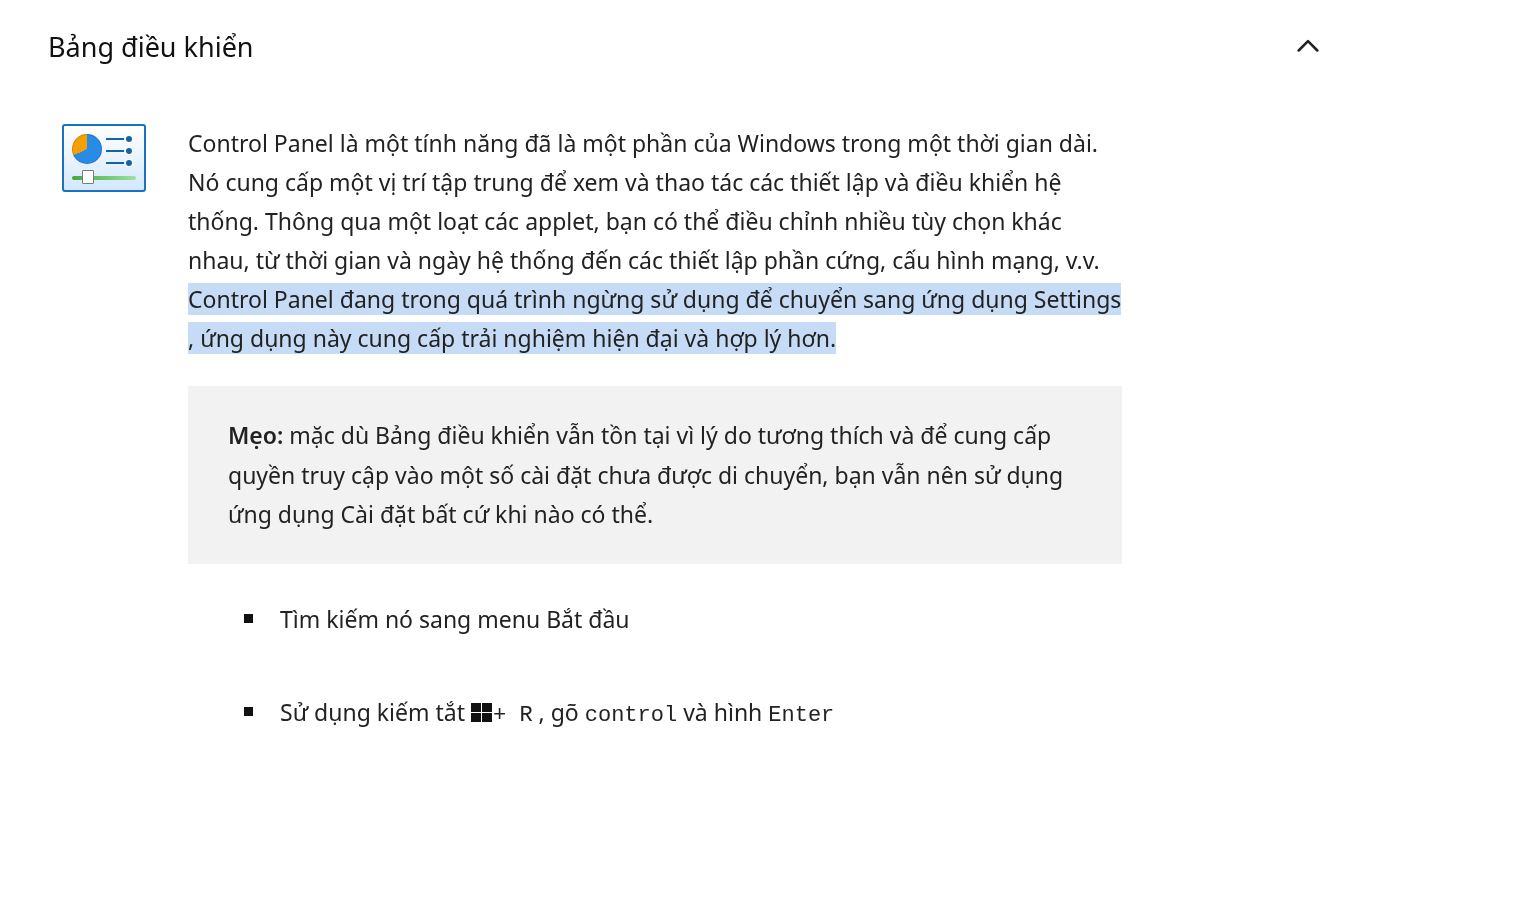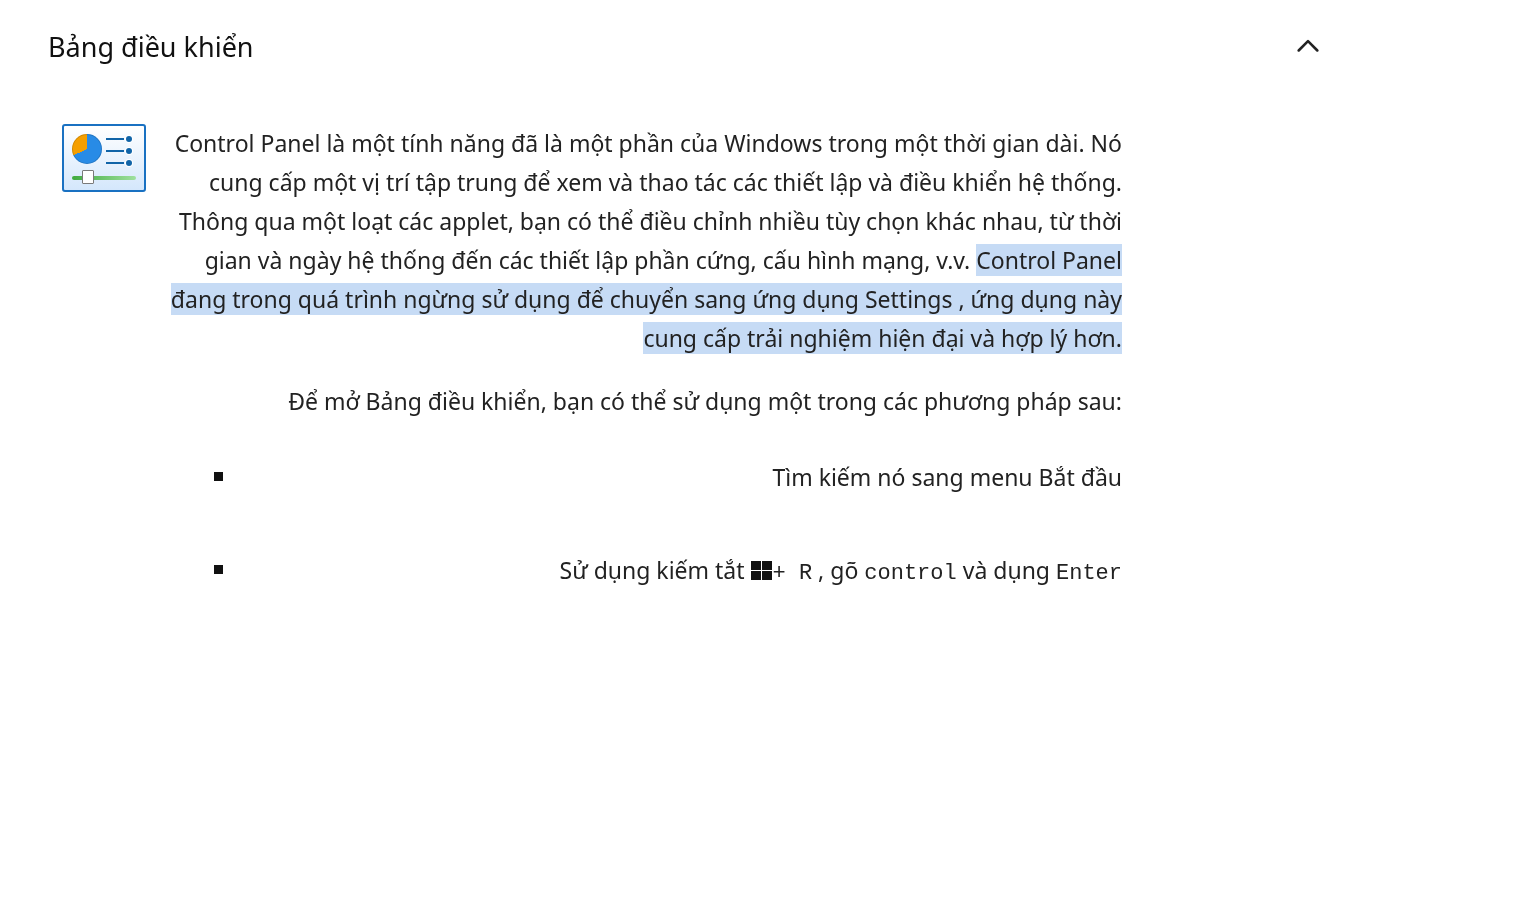--- a/index.html
+++ b/index.html
@@ -20,21 +20,20 @@
     color: var(--text);
     font-family: "Segoe UI", "Noto Sans", Arial, sans-serif;
     font-size: 23px;
     line-height: 1.7;
   }
   .page {
     box-sizing: border-box;
     width: 1376px;
     min-height: 908px;
     padding: 24px 54px 40px 48px;
-    text-align: right;
   }
 
   
   .section-head {
     display: flex;
     align-items: center;
     justify-content: space-between;
     margin-bottom: 54px;
   }
   .section-title {
@@ -45,20 +44,21 @@
   .chevron {
     width: 28px;
     height: 28px;
     flex: 0 0 28px;
   }
 
   
   .body-row {
     display: flex;
     align-items: flex-start;
+    gap: 30px;
   }
   .icon-col { flex: 0 0 96px; padding-left: 14px; }
   .text-col { flex: 1 1 auto; padding-right: 200px; }
   .para { margin: 0 0 24px 0; }
   .hl { background: var(--highlight); }
 
   
   .cp-icon {
     width: 80px;
     height: 64px;
@@ -175,32 +175,34 @@
         <div class="cp-slider-thumb"></div>
       </div>
     </div>
 
     <div class="text-col">
 
       <p class="para">
         <span>Control Panel là một tính năng đã là một phần của Windows trong một thời gian dài. Nó cung cấp một vị trí tập trung để xem và thao tác các thiết lập và điều khiển hệ thống. Thông qua một loạt các applet, bạn có thể điều chỉnh nhiều tùy chọn khác nhau, từ thời gian và ngày hệ thống đến các thiết lập phần cứng, cấu hình mạng, v.v. </span><span class="hl">Control Panel đang trong quá trình ngừng sử dụng để chuyển sang ứng dụng Settings , ứng dụng này cung cấp trải nghiệm hiện đại và hợp lý hơn.</span>
       </p>
 
-
-      <p class="para">Để mở Bảng điều khiển, bạn có thể sử dụng một trong các phương pháp sau:</p>
+      <div class="tip-box">
+        <span class="tip-label">Mẹo:</span><span>  mặc dù Bảng điều khiển vẫn tồn tại vì lý do tương thích và để cung cấp quyền truy cập vào một số cài đặt chưa được di chuyển, bạn vẫn nên sử dụng ứng dụng Cài đặt bất cứ khi nào có thể.</span>
+      </div>
+
 
       <ul class="methods">
         <li>
           <span>Tìm kiếm nó sang menu Bắt đầu</span>
         </li>
         <li>
           <span>Sử dụng kiếm tắt </span><span class="winkey"><svg viewBox="0 0 22 20">
                 <rect x="0" y="0" width="10" height="9" fill="#111"></rect>
                 <rect x="11" y="0" width="10" height="9" fill="#111"></rect>
                 <rect x="0" y="10" width="10" height="9" fill="#111"></rect>
                 <rect x="11" y="10" width="10" height="9" fill="#111"></rect>
-              </svg></span><span class="k">+ R</span><span> , gõ </span><span class="k">control</span><span> và dụng </span><span class="k">Enter</span>
+              </svg></span><span class="k">+ R</span><span> , gõ </span><span class="k">control</span><span> và hình </span><span class="k">Enter</span>
         </li>
       </ul>
 
     </div>
   </div>
 </div>
 
 </body></html>

